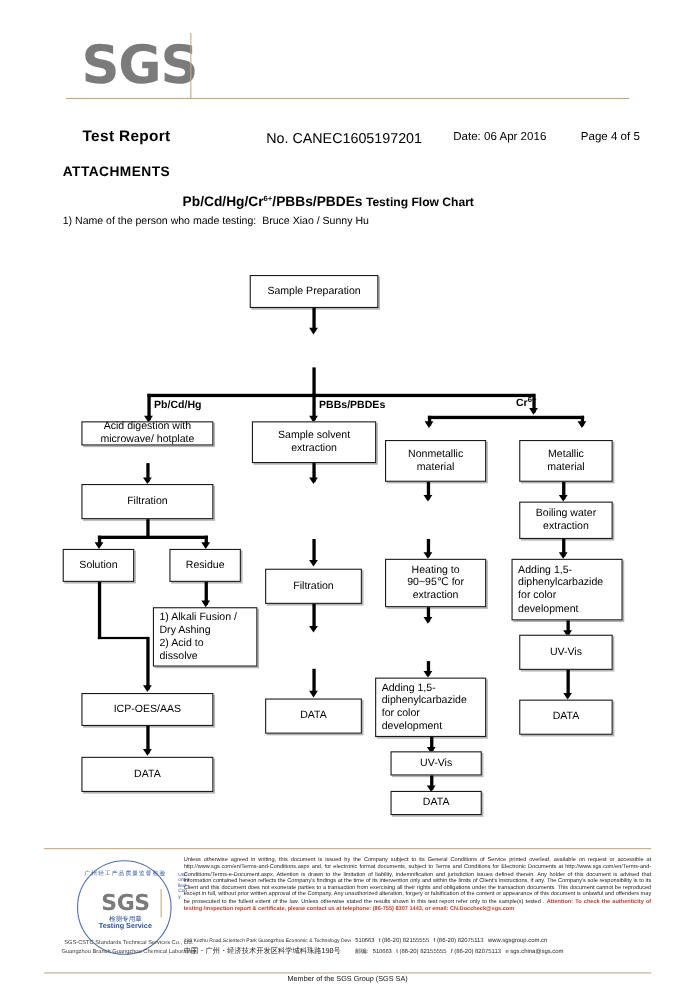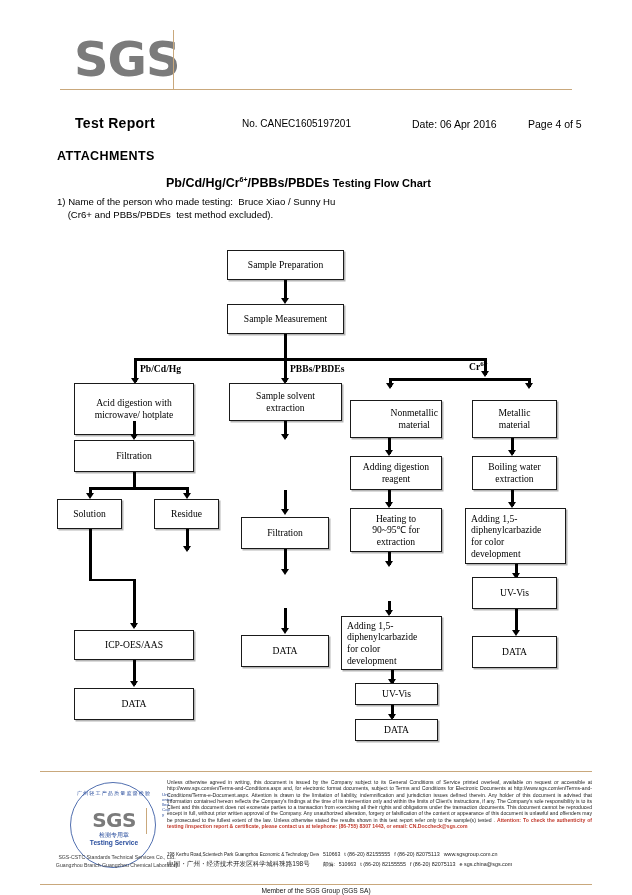--- a/index.html
+++ b/index.html
@@ -15,35 +15,35 @@
     position:absolute;left:74px;top:35px;
     font-family:"DejaVu Sans","Liberation Sans",sans-serif;
     font-size:48px;font-weight:bold;color:#7b7b7b;
     letter-spacing:-1px;line-height:1;
   }
   .logo-vrule{position:absolute;left:173px;top:30px;width:1px;height:60px;background:#c9a87c;}
   .logo-hrule{position:absolute;left:60px;top:89px;width:512px;height:1px;background:#c9a87c;}
 
   .hdr-row{position:absolute;left:0;top:115px;width:632px;height:20px;margin-left:20px;}
   .hdr-title{position:absolute;left:55px;top:0;font-size:14px;font-weight:bold;letter-spacing:.3px;}
-  .hdr-no{position:absolute;left:222px;top:3px;font-size:10px;text-align:right;}
+  .hdr-no{position:absolute;left:222px;top:3px;font-size:13px;text-align:right;}
   .hdr-date{position:absolute;left:392px;top:3px;font-size:10.5px;}
   .hdr-page{position:absolute;left:508px;top:3px;font-size:10.5px;}
 
   .attachments{position:absolute;left:57px;top:149px;font-size:12.5px;font-weight:bold;letter-spacing:.4px;}
 
   .flow-title{position:absolute;left:166px;top:176px;font-size:11px;font-weight:bold;}
   .flow-title .big{font-size:12.5px;}
   sup{font-size:7px;vertical-align:super;}
 
   .notes{position:absolute;left:57px;top:196px;width:530px;font-size:9.6px;line-height:12.6px;}
   .notes div{white-space:pre;}
 
   
-  .chart{position:absolute;left:0;top:0;width:632px;height:895px;font-family:Liberation Serif, serif;}
+  .chart{position:absolute;left:0;top:0;width:632px;height:895px;}
   .node{
     position:absolute;border:1px solid #1a1a1a;background:#fff;
     box-sizing:border-box;font-size:9.6px;line-height:11.6px;
     display:flex;align-items:center;justify-content:center;text-align:center;
     padding:2px 3px;
   }
   .node.left{justify-content:flex-start;text-align:left;padding-left:5px;}
   .node .inner{white-space:pre-line;}
   .shadow{box-shadow:1.5px 1.5px 0 rgba(120,120,120,.55);}
   .blabel{position:absolute;font-size:9.6px;font-weight:bold;}
@@ -99,54 +99,50 @@
   </div>
 
   <div class="attachments">ATTACHMENTS</div>
 
   <div class="flow-title">
     <span class="big">Pb/Cd/Hg/Cr</span><sup>6+</sup><span class="big">/PBBs/PBDEs</span><span> Testing Flow Chart</span>
   </div>
 
   <div class="notes">
     <div>1) Name of the person who made testing:  Bruce Xiao / Sunny Hu</div>
-    <div>    (Cr6+ and PBBs/PBDEs  test method excluded).</div>
   </div>
 
   <div class="chart">
 
     <div class="node shadow" style="left:227px;top:250px;width:117px;height:30px;">
         <span class="inner">Sample Preparation</span>
       </div>
     <div class="ln vln" style="left:284px;top:280px;height:21px;"></div>
     <div class="arw" style="left:280.5px;top:298px;"></div>
-    <div class="node shadow" style="left:227px;top:304px;width:117px;height:30px;">
-        <span class="inner">Sample Measurement</span>
-      </div>
 
     <div class="ln vln" style="left:284px;top:334px;height:26px;"></div>
     <div class="ln hln" style="left:134px;top:358px;width:352px;"></div>
     <div class="ln vln" style="left:134px;top:358px;height:24px;"></div>
     <div class="arw" style="left:130.5px;top:378px;"></div>
     <div class="ln vln" style="left:284px;top:358px;height:24px;"></div>
     <div class="arw" style="left:280.5px;top:378px;"></div>
     <div class="ln vln" style="left:484px;top:358px;height:17px;"></div>
     <div class="arw" style="left:480.5px;top:371px;"></div>
 
     <div class="blabel" style="left:140px;top:363px;">Pb/Cd/Hg</div>
     <div class="blabel" style="left:290px;top:363px;">PBBs/PBDEs</div>
     <div class="blabel" style="left:469px;top:360px;">Cr<sup>6+</sup></div>
 
     <div class="ln hln" style="left:389px;top:378px;width:142px;"></div>
     <div class="ln vln" style="left:389px;top:378px;height:9px;"></div>
     <div class="arw" style="left:385.5px;top:383px;"></div>
     <div class="ln vln" style="left:528px;top:378px;height:9px;"></div>
     <div class="arw" style="left:524.5px;top:383px;"></div>
 
-    <div class="node shadow" style="left:74px;top:383px;width:120px;height:52px;">
+    <div class="node shadow" style="left:74px;top:383px;width:120px;height:22px;">
         <span class="inner">Acid digestion with
 microwave/ hotplate</span>
       </div>
     <div class="ln vln" style="left:133px;top:421px;height:17px;"></div>
     <div class="arw" style="left:129.5px;top:434px;"></div>
     <div class="node shadow" style="left:74px;top:440px;width:120px;height:32px;">
         <span class="inner">Filtration</span>
       </div>
 
     <div class="ln vln" style="left:133px;top:472px;height:17px;"></div>
@@ -161,20 +157,26 @@
       </div>
     <div class="node shadow" style="left:154px;top:499px;width:65px;height:30px;">
         <span class="inner">Residue</span>
       </div>
 
     <div class="ln vln" style="left:89px;top:529px;height:52px;"></div>
     <div class="ln hln" style="left:89px;top:578.5px;width:46px;"></div>
 
     <div class="ln vln" style="left:186.4px;top:529px;height:21px;"></div>
     <div class="arw" style="left:183px;top:546px;"></div>
+    <div class="node left shadow" style="left:139px;top:552px;width:95px;height:54px;">
+        <span class="inner">1) Alkali Fusion /
+    Dry Ashing
+2) Acid to
+    dissolve</span>
+      </div>
 
     <div class="ln vln" style="left:133px;top:578.5px;height:48px;"></div>
     <div class="arw" style="left:129.5px;top:623px;"></div>
     <div class="node shadow" style="left:74px;top:630px;width:120px;height:30px;">
         <span class="inner">ICP-OES/AAS</span>
       </div>
     <div class="ln vln" style="left:133px;top:660px;height:25px;"></div>
     <div class="arw" style="left:129.5px;top:681px;"></div>
     <div class="node shadow" style="left:74px;top:688px;width:120px;height:32px;">
         <span class="inner">DATA</span>
@@ -192,30 +194,26 @@
         <span class="inner">Filtration</span>
       </div>
     <div class="ln vln" style="left:284px;top:549px;height:23px;"></div>
     <div class="arw" style="left:280.5px;top:569px;"></div>
     <div class="ln vln" style="left:284px;top:608px;height:23px;"></div>
     <div class="arw" style="left:280.5px;top:628px;"></div>
     <div class="node shadow" style="left:241px;top:635px;width:88px;height:32px;">
         <span class="inner">DATA</span>
       </div>
 
-    <div class="node shadow" style="left:350px;top:400px;width:92px;height:38px;justify-content:flex-end;">
+    <div class="node shadow" style="left:350px;top:400px;width:92px;height:38px;">
         <span class="inner">Nonmetallic
 material</span>
       </div>
     <div class="ln vln" style="left:388px;top:438px;height:16px;"></div>
     <div class="arw" style="left:384.5px;top:450px;"></div>
-    <div class="node shadow" style="left:350px;top:456px;width:92px;height:34px;">
-        <span class="inner">Adding digestion
-reagent</span>
-      </div>
     <div class="ln vln" style="left:388px;top:490px;height:16px;"></div>
     <div class="arw" style="left:384.5px;top:502px;"></div>
     <div class="node shadow" style="left:350px;top:508px;width:92px;height:44px;">
         <span class="inner">Heating to
 90~95℃  for
 extraction</span>
       </div>
     <div class="ln vln" style="left:388px;top:552px;height:13px;"></div>
     <div class="arw" style="left:384.5px;top:561px;"></div>
     <div class="ln vln" style="left:388px;top:601px;height:13px;"></div>

